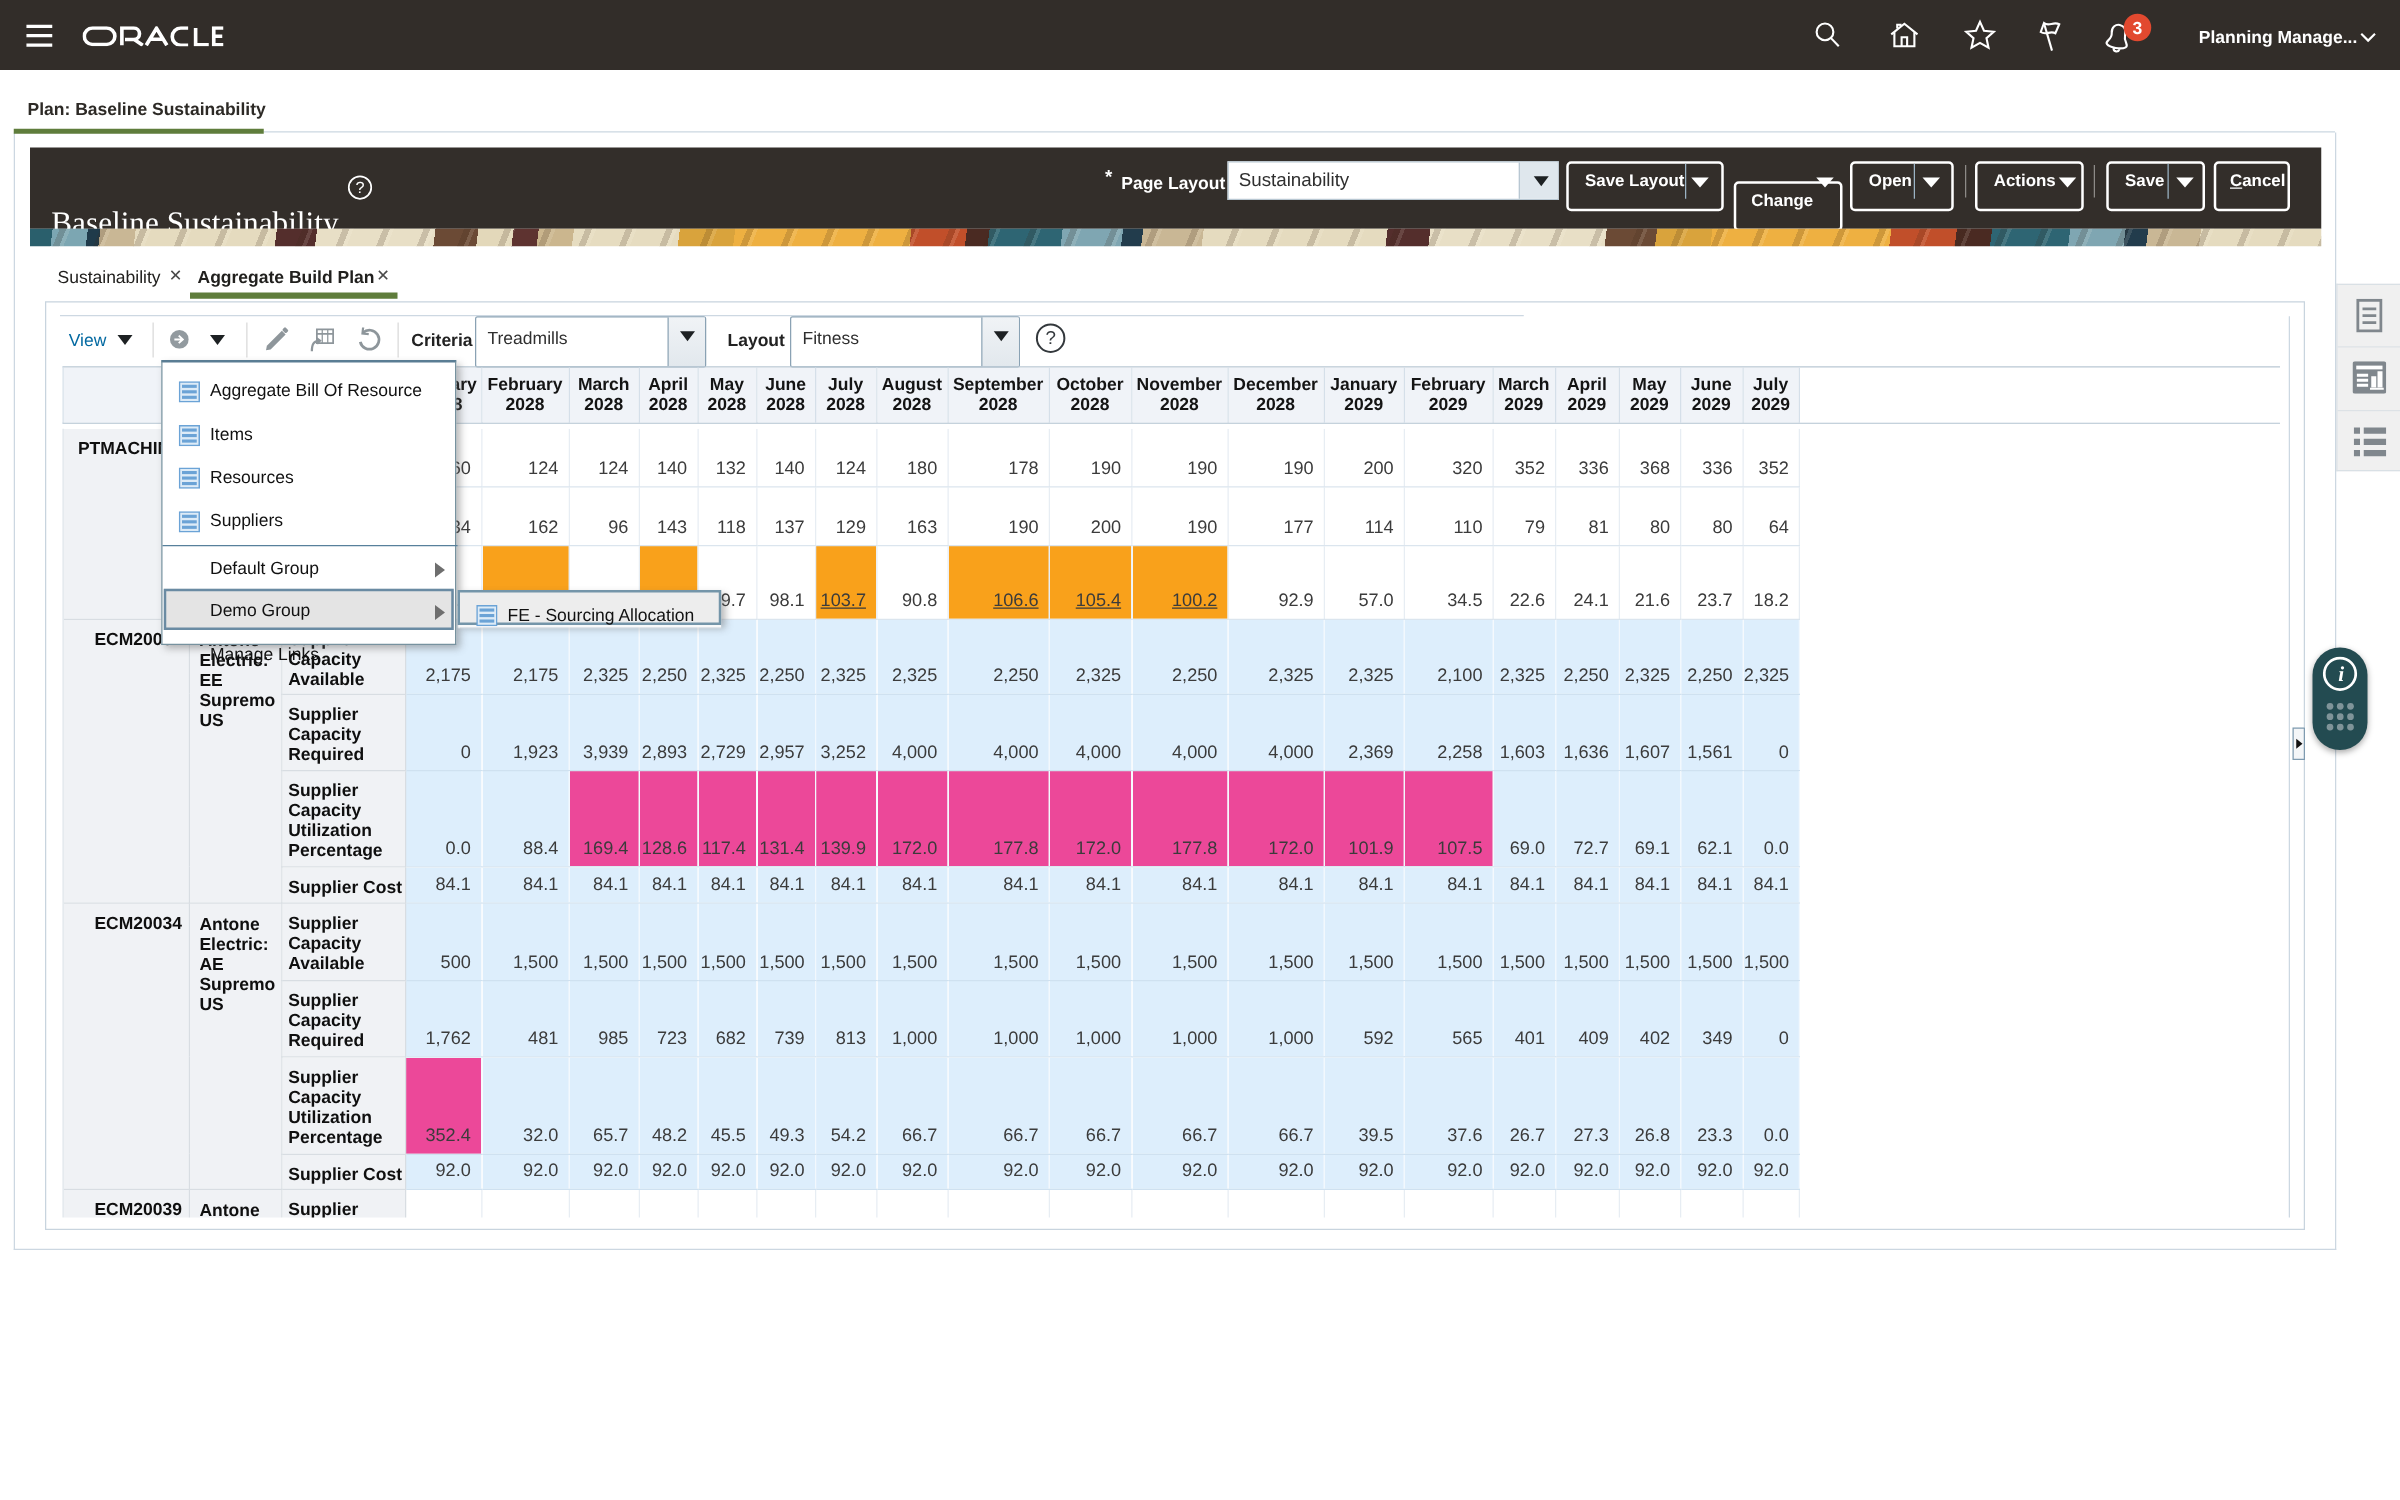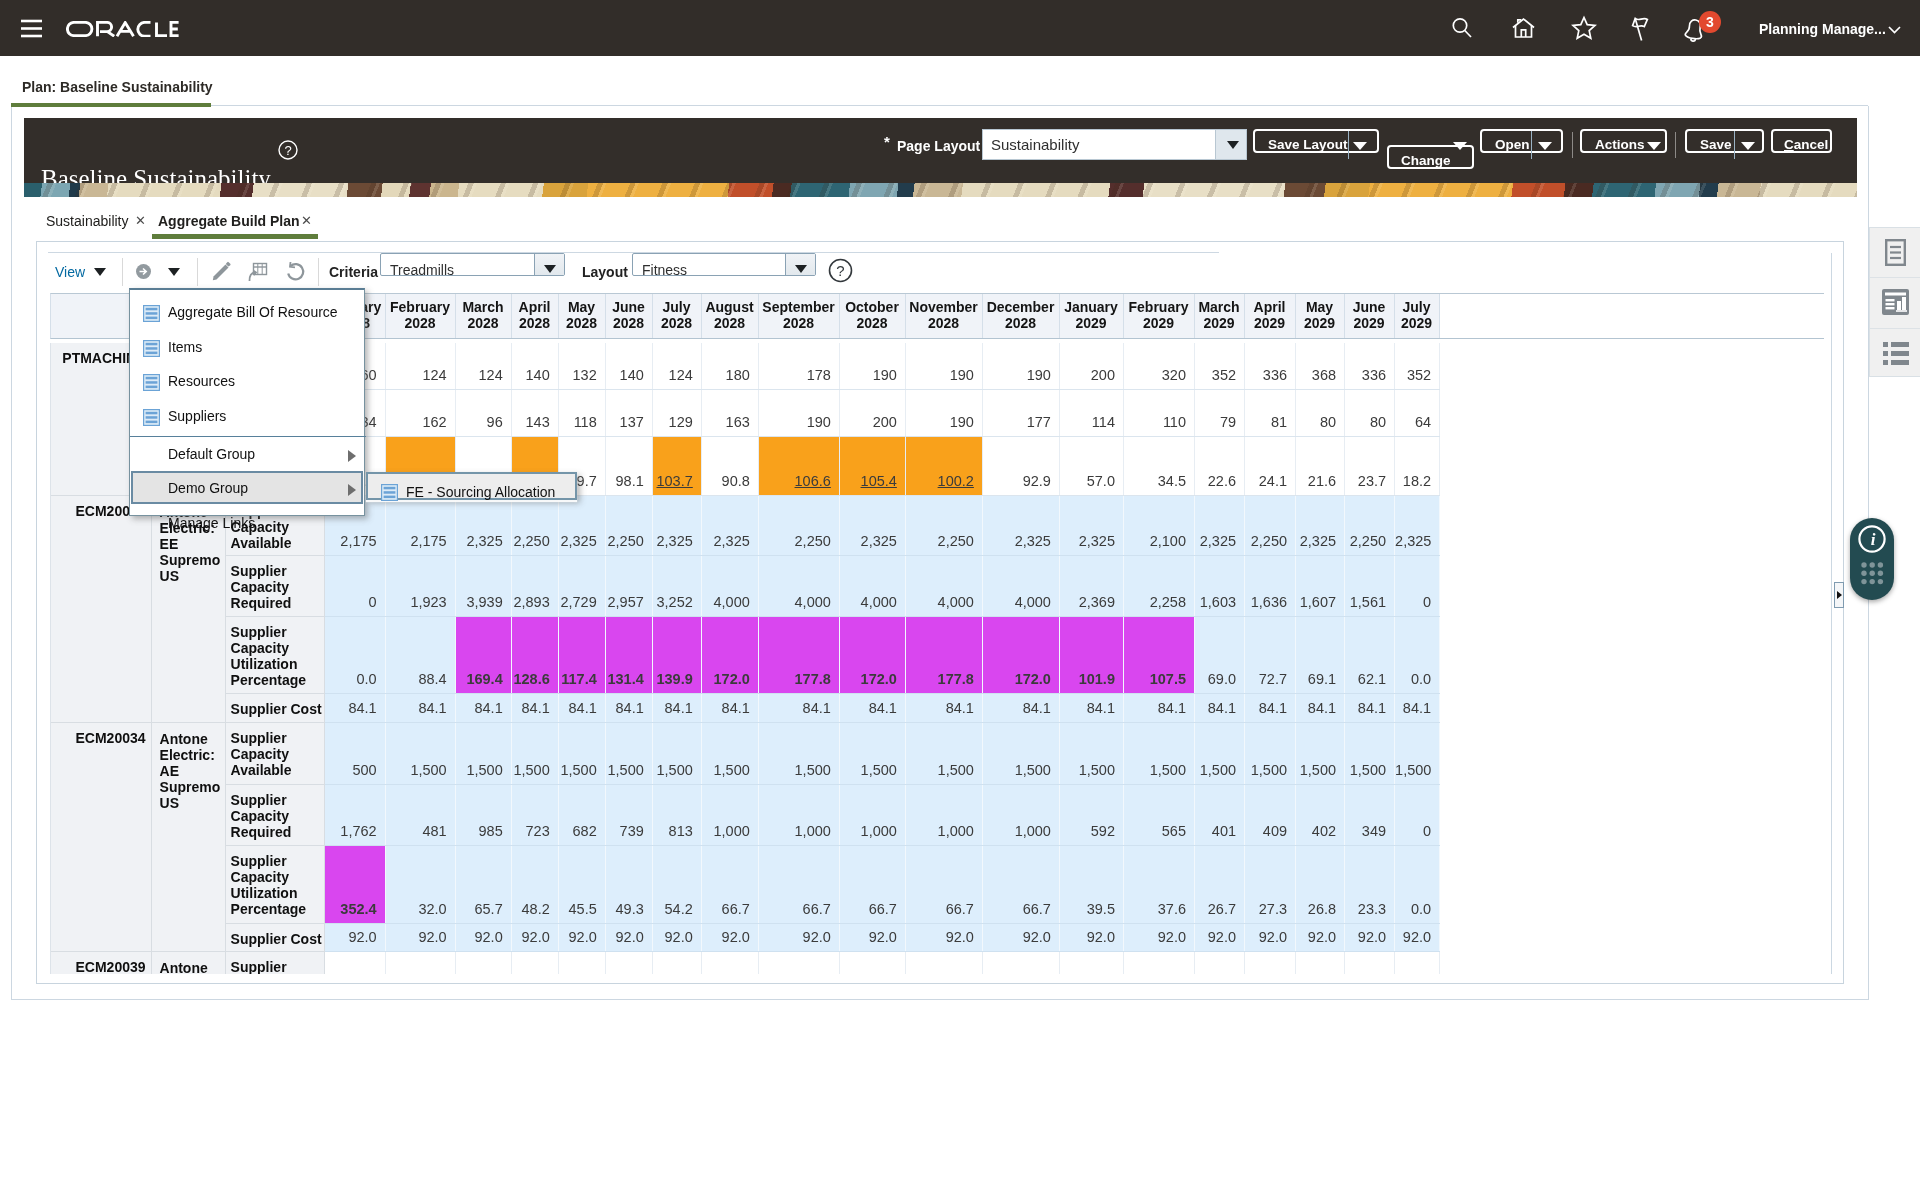--- a/index.html
+++ b/index.html
@@ -7,51 +7,51 @@
 
 #topbar{left:0;top:0;width:1920px;height:56px;background:#322d29;}
 
 #crumb{left:22px;top:79px;font-size:14px;font-weight:bold;color:#2d2a26;}
 #greenbar{left:11px;top:103px;width:200px;height:4px;background:#5f7d3c;}
 #topline{left:211px;top:105px;width:1657px;height:1px;background:#ccd7e1;}
 #shell{left:11px;top:106px;width:1858px;height:894px;border-left:1px solid #ccd7e1;border-right:1px solid #ccd7e1;border-bottom:1px solid #ccd7e1;background:#fff;}
 
 #dhead{left:24px;top:118px;width:1833px;height:65px;background:#332e2a;}
 #dtitle{left:41px;top:132px;font-family:"Liberation Serif",serif;font-size:25px;color:#fff;margin-top:33px;}
-.hbtn{position:absolute;top:129px;height:24px;border:2px solid #fff;border-radius:4px;color:#fff;
+.hbtn{position:absolute;top:129px;height:40px;border:2px solid #fff;border-radius:4px;color:#fff;
  font-size:13.5px;font-weight:bold;text-align:center;line-height:28px;}
 .hsep{position:absolute;top:132px;width:1px;height:26px;background:#8d8a87;}
 
 #strip{left:24px;top:183px;width:1833px;height:14px;}
 
 .tabtxt{font-size:14px;color:#21201e;}
 #tabunder{left:152px;top:234px;width:166px;height:5px;background:#5f7d3c;}
 #panel{left:36px;top:241px;width:1808px;height:743px;border:1px solid #c8d4de;background:#fff;}
 
 #tbline{left:48px;top:252px;width:1171px;height:1px;background:#cdd8e2;}
 .tsep{position:absolute;top:258px;width:1px;height:28px;background:#d9d9d9;}
 
-.sel{position:absolute;top:253px;height:23px;border:1px solid #8aa2b4;border-radius:2px;background:#fff;}
+.sel{position:absolute;top:253px;height:41px;border:1px solid #8aa2b4;border-radius:2px;background:#fff;}
 .sel .t{position:absolute;left:9px;top:8px;font-size:14px;color:#2f2f2f;}
 .sel .b{position:absolute;right:0;top:0;bottom:0;width:30px;background:linear-gradient(#f0f3f6,#e2e8ed);border-left:1px solid #8aa2b4;}
 .dna{position:absolute;width:0;height:0;border-left:6px solid transparent;border-right:6px solid transparent;border-top:8px solid #1d2123;}
 
 table{border-collapse:collapse;table-layout:fixed;}
 td,th{font-size:14px;overflow:hidden;white-space:nowrap;}
 #thead th{background:#f0f3f8;font-weight:bold;color:#141414;text-align:center;vertical-align:top;
  padding-top:5px;line-height:16px;border-right:1px solid #d5dfe9;font-size:14px;}
 #thead th.fill{background:#fff;border-right:none;}
 #tbody td{border-right:1px solid #e7edf3;border-bottom:1px solid #dbe5ee;}
 #tbody td.num{text-align:right;vertical-align:bottom;padding:0 8px 6px 0;color:#3b3b3b;background:#fff;font-size:14.5px;}
 #tbody td.bnum{background:#ddeefc;border-right:1px solid #f2f8fd;border-bottom:1px solid #cfe1f0;}
 #tbody td.lab{background:#f0f2f5;font-weight:bold;color:#0f0f0f;vertical-align:top;padding:7px 2px 0 5px;line-height:16px;border-right:1px solid #d8dde2;border-bottom:1px solid #d8dde2;white-space:normal;}
 #tbody td.item{background:#f0f2f5;font-weight:bold;color:#0f0f0f;vertical-align:top;text-align:right;padding:7px 5px 0 0;border-right:1px solid #d8dde2;border-bottom:1px solid #d8dde2;}
 #tbody td.sup{background:#f0f2f5;font-weight:bold;color:#0f0f0f;vertical-align:top;padding:8px 2px 0 8px;line-height:16px;border-right:1px solid #d8dde2;border-bottom:1px solid #d8dde2;white-space:normal;}
 #tbody td.o1{background:#f9a11b;text-decoration:underline;}
-#tbody td.o2{background:#d946ef;font-weight:bold;}
+#tbody td.o2{background:#ec4899;}
 #tbody td.fill{background:#fff;border-right:none;border-bottom:none;}
 
 #menu{left:129px;top:288px;width:236px;height:228px;background:#fff;border:1px solid #77929f;border-top:2px solid #5a7d94;box-shadow:3px 3px 6px rgba(90,90,90,.45);z-index:40;}
 .mi{position:absolute;left:0;width:100%;height:34px;}
 .mi .ic{position:absolute;left:13px;top:9px;}
 .mi .tx{position:absolute;left:38px;top:8px;font-size:14px;color:#111;}
 .mi .ar{position:absolute;right:8px;top:12px;width:0;height:0;border-top:6px solid transparent;border-bottom:6px solid transparent;border-left:8px solid #6e6e6e;}
 #msep{position:absolute;left:0px;top:146px;width:236px;height:1px;background:#57809b;}
 #mhl{position:absolute;left:1px;top:181px;width:232px;height:33px;background:#e4e4e4;border:2px solid #6a8ba3;}
 #submenu{left:366px;top:472px;width:211px;height:28px;background:#ededed;border:2px solid #7495a9;box-shadow:0 2px 1px rgba(255,255,255,.9), 3px 3px 6px rgba(90,90,90,.45);z-index:41;}

